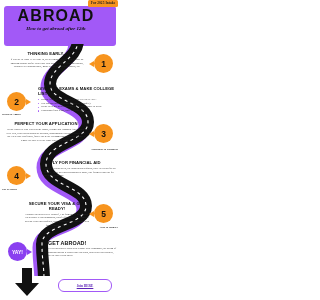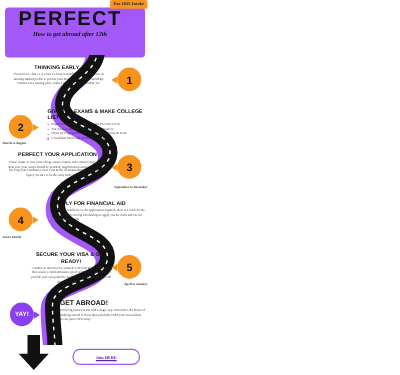--- a/index.html
+++ b/index.html
@@ -72,21 +72,21 @@
   .cta span{font-size:3.4px;font-weight:bold;color:#5b21b6;
        text-decoration:underline;font-family:"Liberation Serif",serif;}
 </style>
 </head>
 <body>
 
 <div id="page">
 
   <div class="hdr"></div>
   <div class="badge-intake">For 2025 Intake</div>
-  <div class="hdr-title">PERFECT</div>
+  <div class="hdr-title">ABROAD</div>
   <div class="hdr-sub">How to get abroad after 12th</div>
 
   <div class="road-wrap">
     <svg width="120" height="232" viewBox="0 0 120 232" xmlns="http://www.w3.org/2000/svg">
       <path d="M78 -4 C78 16, 50 22, 50 40 C50 58, 88 58, 88 78
                C88 98, 46 98, 46 120 C46 142, 86 142, 86 162
                C86 182, 42 180, 42 200 C42 216, 44 222, 44 236" fill="none" stroke="#a259f7" stroke-width="12" stroke-linecap="round" transform="translate(-3.5,3.5)"></path>
       <path d="M78 -4 C78 16, 50 22, 50 40 C50 58, 88 58, 88 78
                C88 98, 46 98, 46 120 C46 142, 86 142, 86 162
                C86 182, 42 180, 42 200 C42 216, 44 222, 44 236" fill="none" stroke="#111111" stroke-width="12" stroke-linecap="round"></path>

